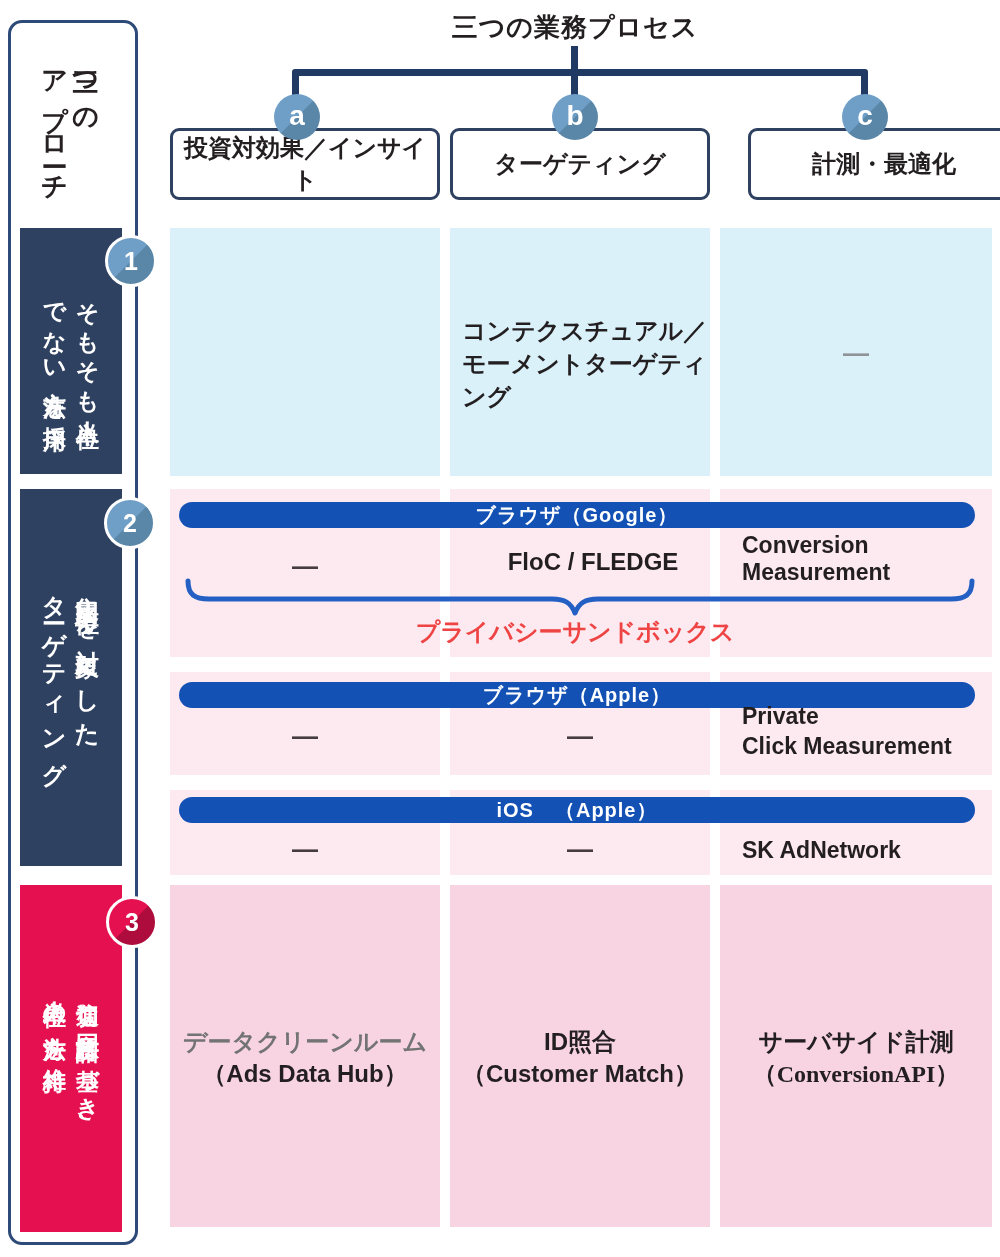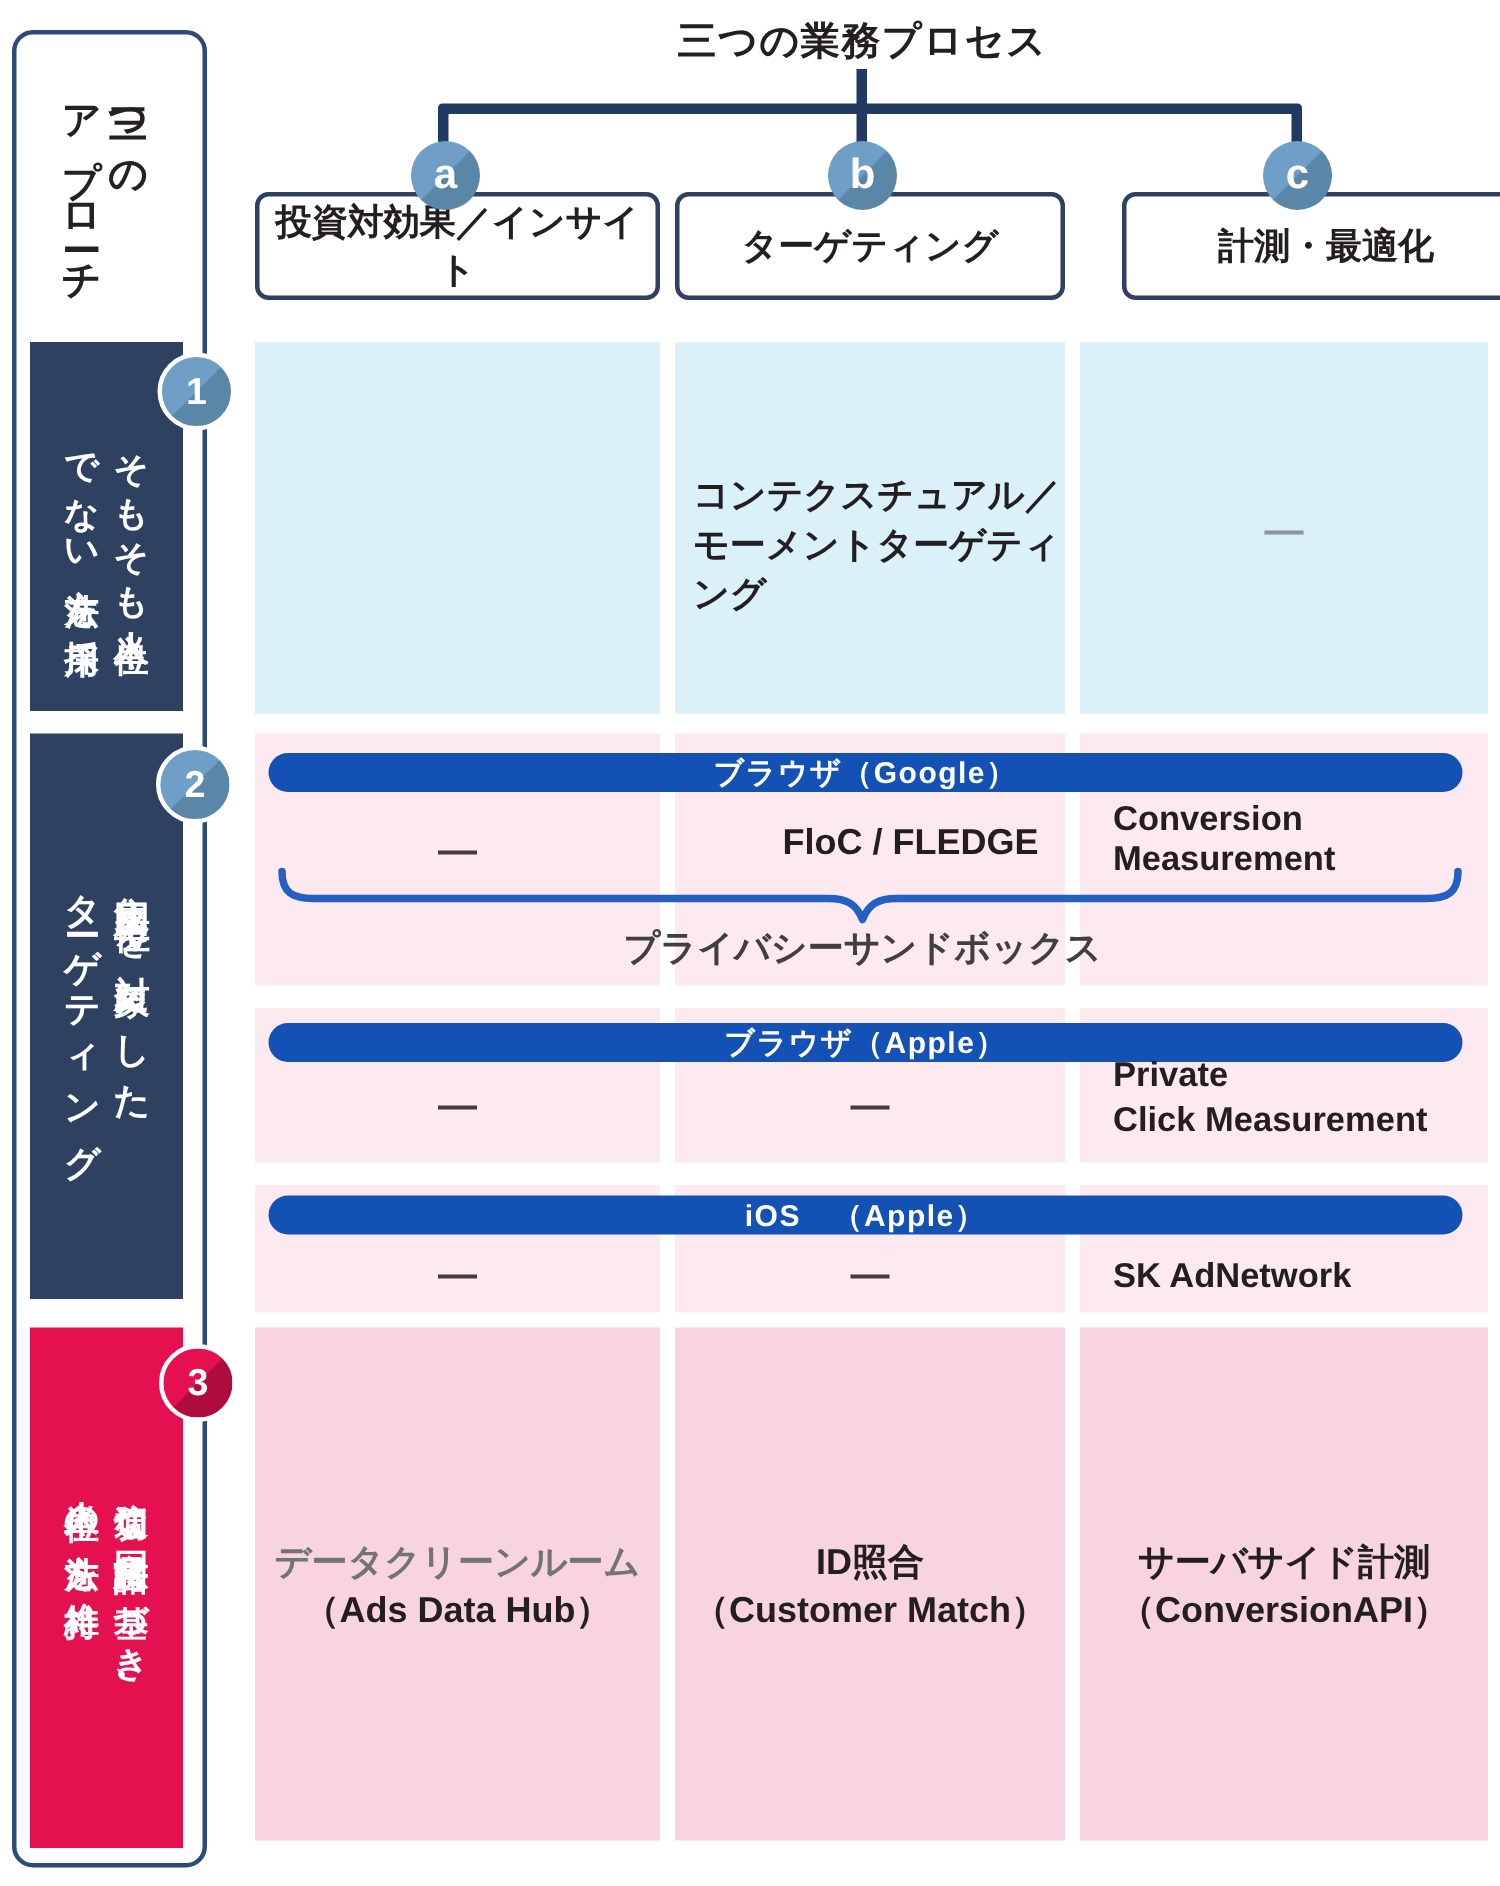--- a/index.html
+++ b/index.html
@@ -97,39 +97,39 @@
 
   
   .cell-text{font-size:24px;font-weight:bold;line-height:32px;z-index:3;color:#231f20;}
   .dash-gray{color:#8e9398;}
   .dash-dark{color:#453c3f;}
   #cell-1a{left:170px;width:270px;top:330px;text-align:center;}
   #cell-1b{left:462px;width:248px;top:314px;text-align:left;line-height:33px;}
   #cell-1c{left:720px;width:272px;top:337px;text-align:center;font-size:26px;}
 
   #cell-2ga{left:170px;width:270px;top:550px;text-align:center;font-size:26px;}
-  #cell-2gb{left:450px;width:314px;top:546px;text-align:center;}
+  #cell-2gb{left:436px;width:314px;top:546px;text-align:center;}
   #cell-2gc{left:742px;width:250px;top:532px;text-align:left;font-size:23px;line-height:27px;}
 
   #brace{left:185px;top:578px;z-index:3;}
   #privacy-label{left:325px;top:616px;width:500px;text-align:center;
-    color:#404040;font-size:24px;font-weight:bold;z-index:3;}
+    color:#ef4444;font-size:24px;font-weight:bold;z-index:3;}
 
   #cell-2aa{left:170px;width:270px;top:720px;text-align:center;font-size:26px;}
   #cell-2ab{left:450px;width:260px;top:720px;text-align:center;font-size:26px;}
   #cell-2ac{left:742px;width:250px;top:701px;text-align:left;font-size:23px;line-height:30px;}
 
   #cell-2ia{left:170px;width:270px;top:833px;text-align:center;font-size:26px;}
   #cell-2ib{left:450px;width:260px;top:833px;text-align:center;font-size:26px;}
   #cell-2ic{left:742px;width:250px;top:834px;text-align:left;font-size:23px;}
 
   #cell-3a{left:170px;width:270px;top:1026px;text-align:center;}
   #cell-3a .line1{color:#737373;}
   #cell-3b{left:450px;width:260px;top:1026px;text-align:center;}
-  #cell-3c{left:720px;width:272px;top:1026px;text-align:center;}
+  #cell-3c{left:720px;width:272px;top:1026px;text-align:center;font-family:Liberation Serif, serif;}
 </style>
 </head>
 <body>
 
 <div id="page">
 
   <div id="top-title" class="abs">三つの業務プロセス</div>
 
   <div id="conn-stem" class="abs conn"></div>
   <div id="conn-hbar" class="abs conn"></div>

